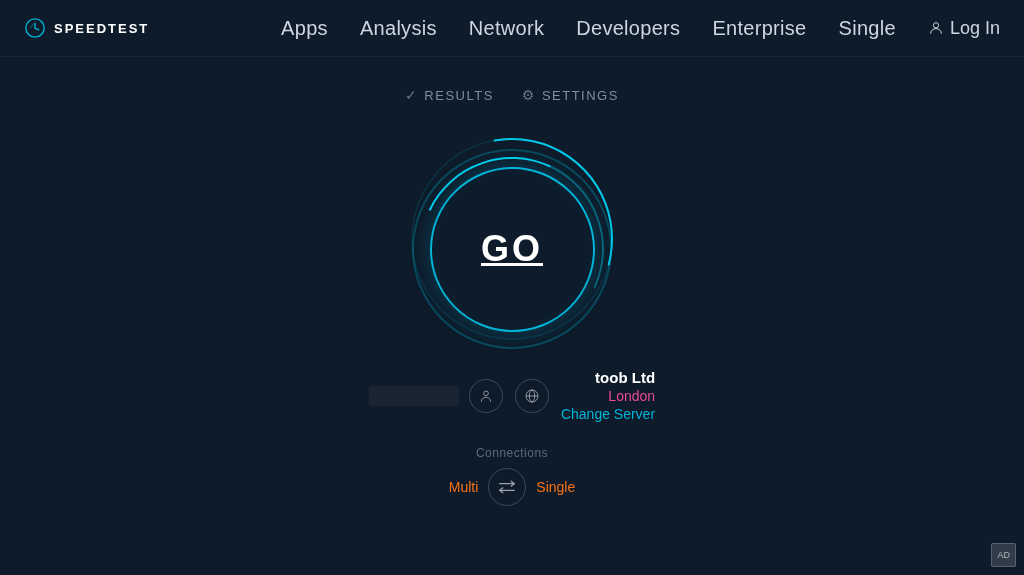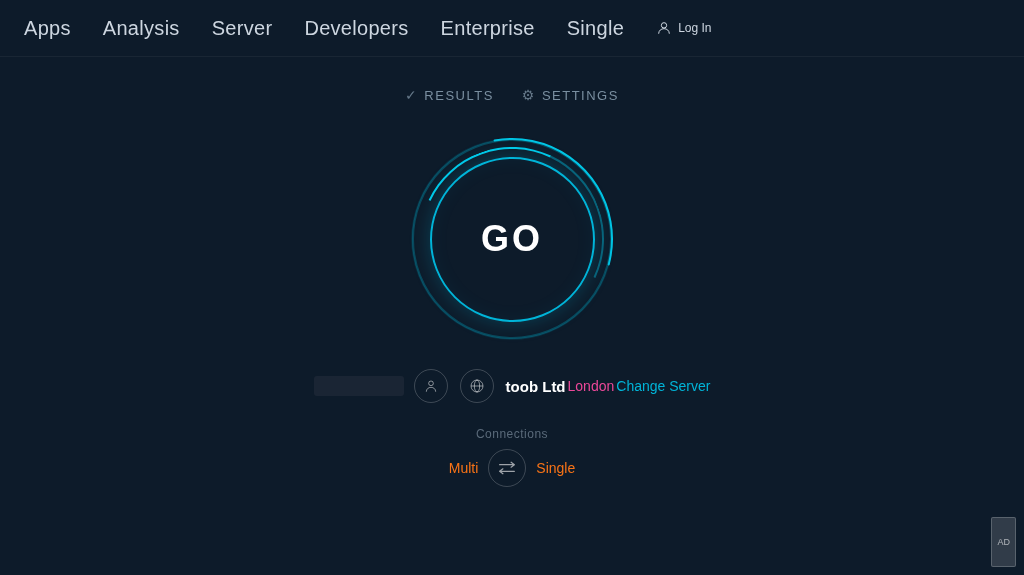--- a/index.html
+++ b/index.html
@@ -54,21 +54,21 @@
       color: #cdd6e0;
       cursor: pointer;
       text-decoration: none;
       letter-spacing: 0.3px;
     }
 
     .login-btn {
       display: flex;
       align-items: center;
       gap: 6px;
-      font-size: 12px;
+      font-size: 18px;
       color: #cdd6e0;
       cursor: pointer;
     }
 
     
     main {
       display: flex;
       flex-direction: column;
       align-items: center;
       padding-top: 30px;
@@ -108,21 +108,21 @@
 
     .go-circle-outer {
       width: 200px;
       height: 200px;
       border-radius: 50%;
       border: 2px solid rgba(0, 180, 210, 0.3);
       display: flex;
       align-items: center;
       justify-content: center;
       position: absolute;
-      top: 0; left: 0;
+      top: 10px; left: 0; text-decoration: underline;
     }
 
     .go-circle-inner {
       width: 165px;
       height: 165px;
       border-radius: 50%;
       border: 2.5px solid #00b4d8;
       display: flex;
       align-items: center;
       justify-content: center;
@@ -179,22 +179,23 @@
       border: 1.5px solid rgba(255,255,255,0.2);
       display: flex;
       align-items: center;
       justify-content: center;
       color: rgba(255,255,255,0.5);
       font-size: 14px;
     }
 
     .server-details {
       display: flex;
-      flex-direction: row;
+      flex-direction: column;
       gap: 2px;
+      align-items: flex-end;
     }
 
     .server-name {
       font-size: 15px;
       font-weight: 600;
       color: #ffffff;
     }
 
     .server-location {
       font-size: 14px;
@@ -247,43 +248,51 @@
     }
 
     
     .ad-badge {
       position: absolute;
       bottom: 8px;
       right: 8px;
       background: rgba(255,255,255,0.15);
       color: rgba(255,255,255,0.6);
       font-size: 9px;
-      padding: 19px 5px;
+      padding: 6px 5px;
       border-radius: 2px;
       border: 1px solid rgba(255,255,255,0.2);
     }
 
     
     .go-svg-ring {
       position: absolute;
       top: -8px;
       left: -8px;
       width: 216px;
       height: 216px;
     }
   </style>
 </head>
 <body>
 
 <header>
+  <div class="logo-area">
+    <svg class="logo-icon" viewBox="0 0 24 24" fill="none">
+      <circle cx="12" cy="12" r="10" stroke="#00b4d8" stroke-width="1.5"></circle>
+      <path d="M12 7 L12 12 L16 14" stroke="#00b4d8" stroke-width="1.5" stroke-linecap="round"></path>
+      <path d="M7 12 Q8 8 12 7" stroke="#00b4d8" stroke-width="1" stroke-linecap="round" fill="none" opacity="0.5"></path>
+    </svg>
+    <span class="logo-text">SPEEDTEST</span>
+  </div>
 
   <nav>
     <a class="nav-link">Apps</a>
     <a class="nav-link">Analysis</a>
-    <a class="nav-link">Server</a>
+    <a class="nav-link">Network</a>
     <a class="nav-link">Developers</a>
     <a class="nav-link">Enterprise</a>
     <a class="nav-link">Single</a>
     <div class="login-btn">
       <svg width="16" height="16" viewBox="0 0 24 24" fill="none">
         <circle cx="12" cy="8" r="4" stroke="#cdd6e0" stroke-width="1.5"></circle>
         <path d="M4 20c0-4 3.6-7 8-7s8 3 8 7" stroke="#cdd6e0" stroke-width="1.5" stroke-linecap="round"></path>
       </svg>
       <span>Log In</span>
     </div>

